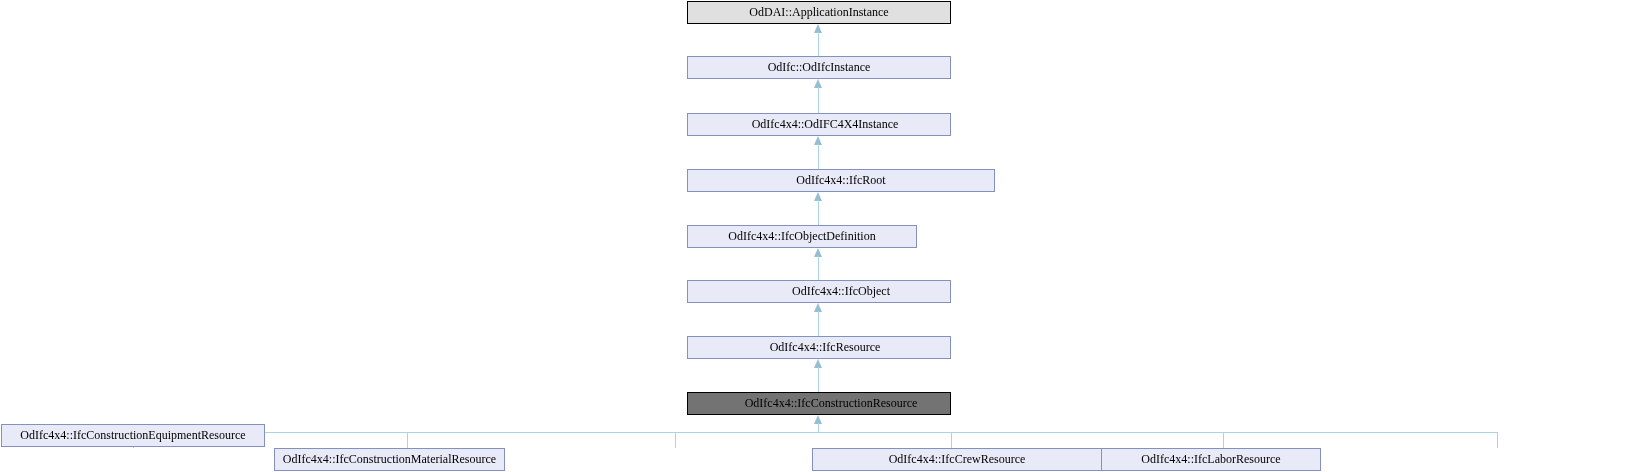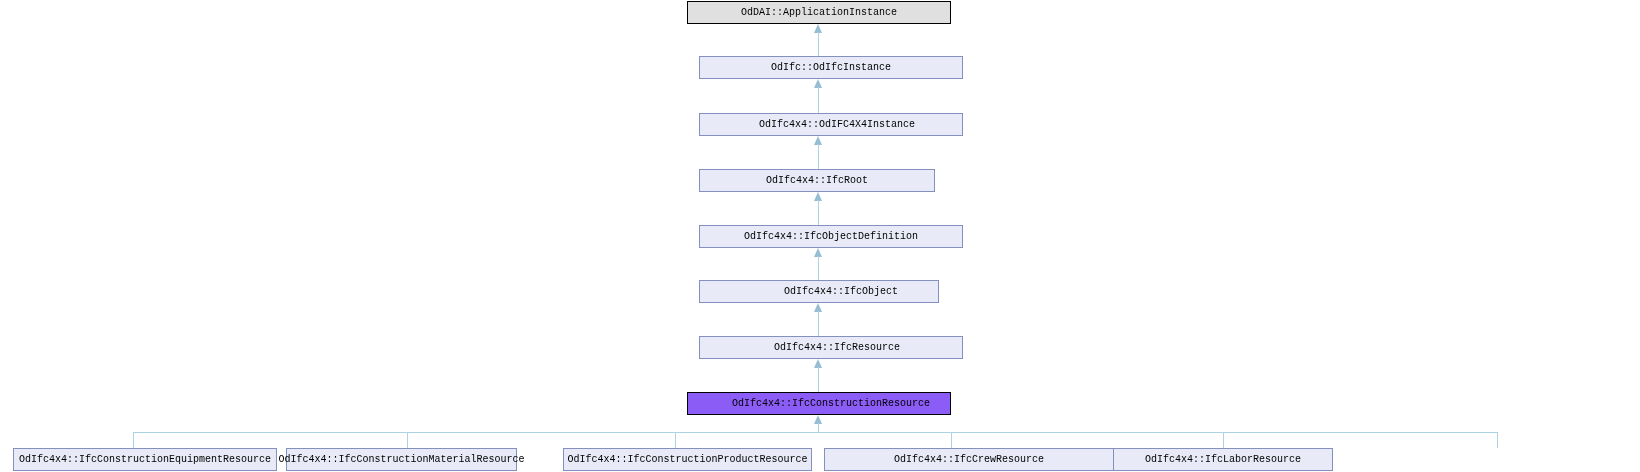--- a/index.html
+++ b/index.html
@@ -1,47 +1,46 @@
 <!DOCTYPE html>
 <html><head>
 <meta charset="utf-8">
 <style>
   html,body{margin:0;padding:0;background:#ffffff;}
   .canvas{
     position:relative;
     width:1640px;height:472px;
     background:#ffffff;
-    font-family:Liberation Mono, monospace;
-    font-size:10px;
+    font-family:Liberation Serif, serif;
+    font-size:12px;
     color:#000;
     overflow:hidden;
   }
   .node{
     position:absolute;
     box-sizing:border-box;
     height:23px;
     display:flex;
     align-items:center;
     justify-content:center;
     text-align:center;
     white-space:nowrap;
     cursor:default;
   }
   .node.linked{
     background:#e8ebf7;
     border:1px solid #8491be;
     cursor:pointer;
-    margin-left:12px;
   }
   .node.external{
     background:#e0e0e0;
     border:1.5px solid #000000;
   }
   .node.current{
-    background:#8b5cf6;
+    background:#737373;
     border:1.5px solid #000000;
     padding-left:24px;
   }
   .vline{
     position:absolute;
     width:1px;
     background:#abd3e3;
   }
   .hline{
     position:absolute;
@@ -60,25 +59,25 @@
 <body>
 
 <div class="canvas">
 
   <div class="node external" style="left:687px;top:1px;width:264px;">OdDAI::ApplicationInstance</div>
 
   <div class="node linked" style="left:687px;top:56px;width:264px;">OdIfc::OdIfcInstance</div>
 
   <div class="node linked" style="left:687px;top:113px;width:264px;padding-left:12px;">OdIfc4x4::OdIFC4X4Instance</div>
 
-  <div class="node linked" style="left:687px;top:169px;width:236px;">OdIfc4x4::IfcRoot</div>
+  <div class="node linked" style="left:687px;top:169px;width:308px;">OdIfc4x4::IfcRoot</div>
 
-  <div class="node linked" style="left:687px;top:225px;width:264px;">OdIfc4x4::IfcObjectDefinition</div>
+  <div class="node linked" style="left:687px;top:225px;width:230px;">OdIfc4x4::IfcObjectDefinition</div>
 
-  <div class="node linked" style="left:687px;top:280px;width:240px;padding-left:44px;">OdIfc4x4::IfcObject</div>
+  <div class="node linked" style="left:687px;top:280px;width:264px;padding-left:44px;">OdIfc4x4::IfcObject</div>
 
   <div class="node linked" style="left:687px;top:336px;width:264px;padding-left:12px;">OdIfc4x4::IfcResource</div>
 
   <div class="node current" style="left:687px;top:392px;width:264px;">OdIfc4x4::IfcConstructionResource</div>
 
   <div class="arrow-up" style="left:814px;top:24px;"></div>
   <div class="vline" style="left:818px;top:32px;height:24px;"></div>
 
   <div class="arrow-up" style="left:814px;top:79px;"></div>
   <div class="vline" style="left:818px;top:87px;height:26px;"></div>
@@ -102,24 +101,23 @@
   <div class="vline" style="left:818px;top:423px;height:9px;"></div>
 
   <div class="hline" style="left:133px;top:432px;width:1365px;"></div>
   <div class="vline" style="left:133px;top:432px;height:16px;"></div>
   <div class="vline" style="left:407px;top:432px;height:16px;"></div>
   <div class="vline" style="left:675px;top:432px;height:16px;"></div>
   <div class="vline" style="left:951px;top:432px;height:16px;"></div>
   <div class="vline" style="left:1223px;top:432px;height:16px;"></div>
   <div class="vline" style="left:1497px;top:432px;height:16px;"></div>
 
-  <div class="node linked" style="left:1px;top:448px;width:264px;">OdIfc4x4::IfcConstructionEquipmentResource</div>
+  <div class="node linked" style="left:1px;top:424px;width:264px;">OdIfc4x4::IfcConstructionEquipmentResource</div>
 
   <div class="node linked" style="left:274px;top:448px;width:231px;">OdIfc4x4::IfcConstructionMaterialResource</div>
 
-  <div class="node linked" style="left:551px;top:448px;width:249px;">OdIfc4x4::IfcConstructionProductResource</div>
 
   <div class="node linked" style="left:812px;top:448px;width:290px;">OdIfc4x4::IfcCrewResource</div>
 
   <div class="node linked" style="left:1101px;top:448px;width:220px;">OdIfc4x4::IfcLaborResource</div>
 
 
 </div>
 
 </body></html>

